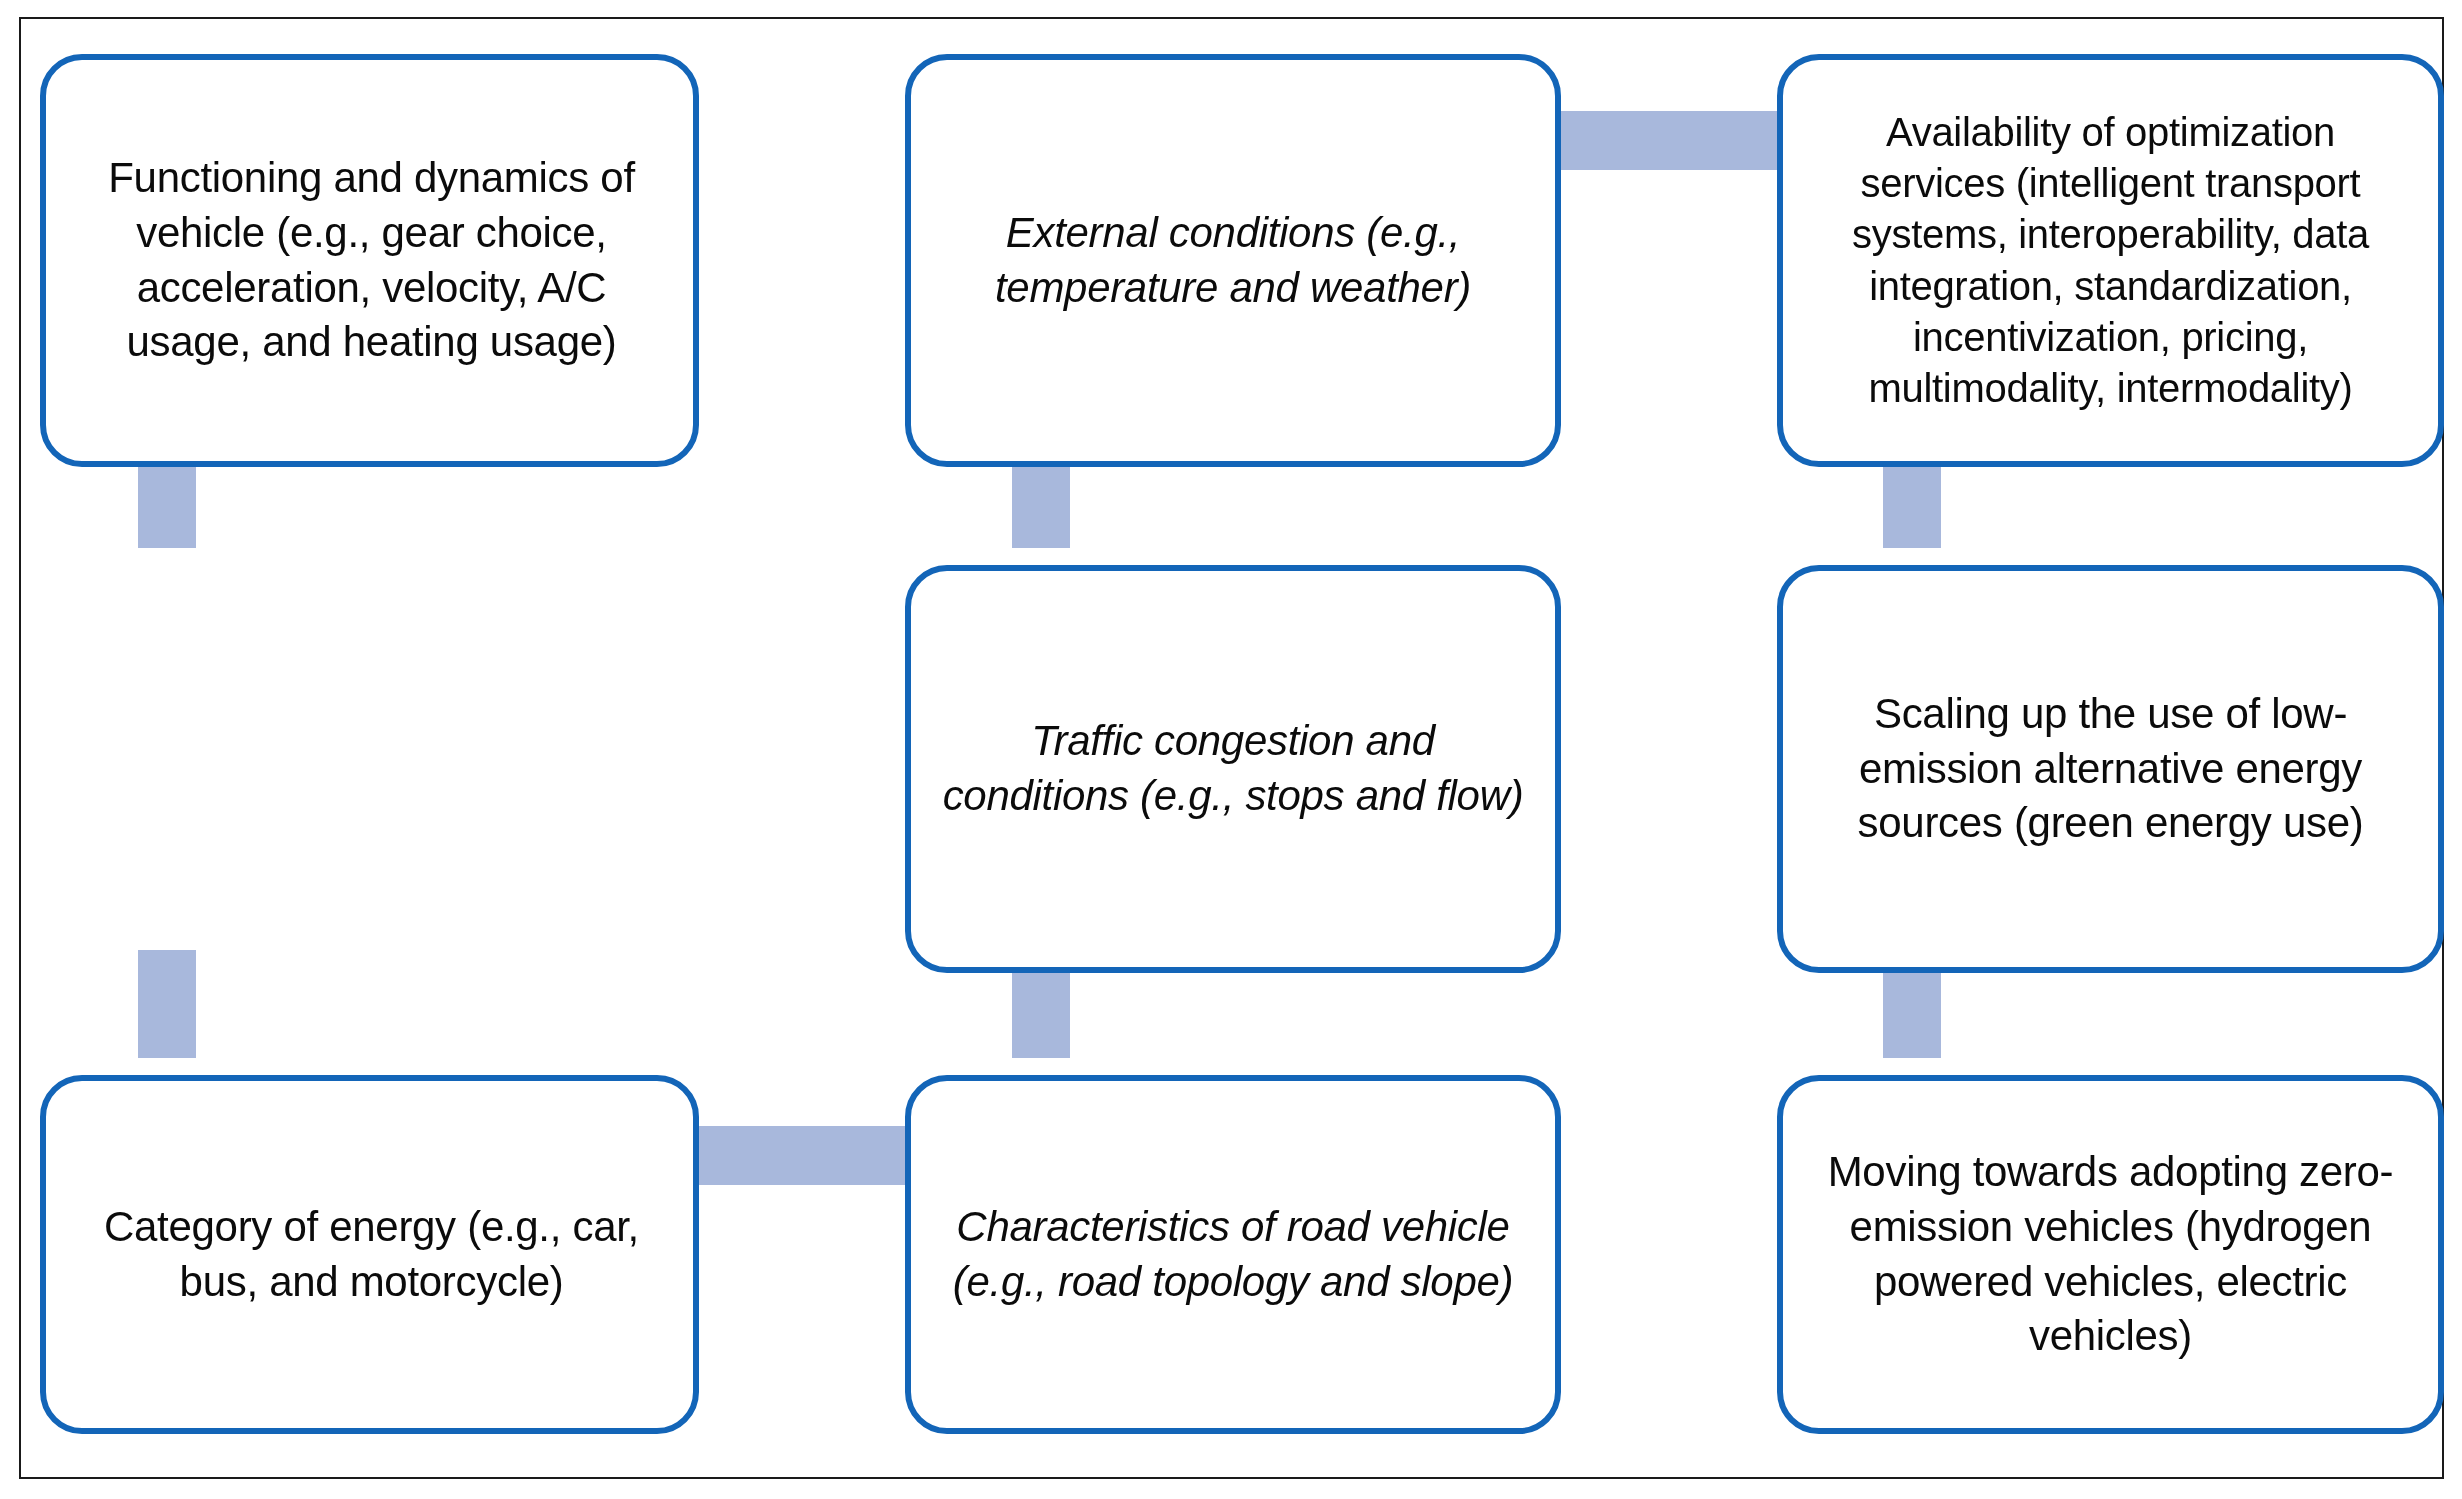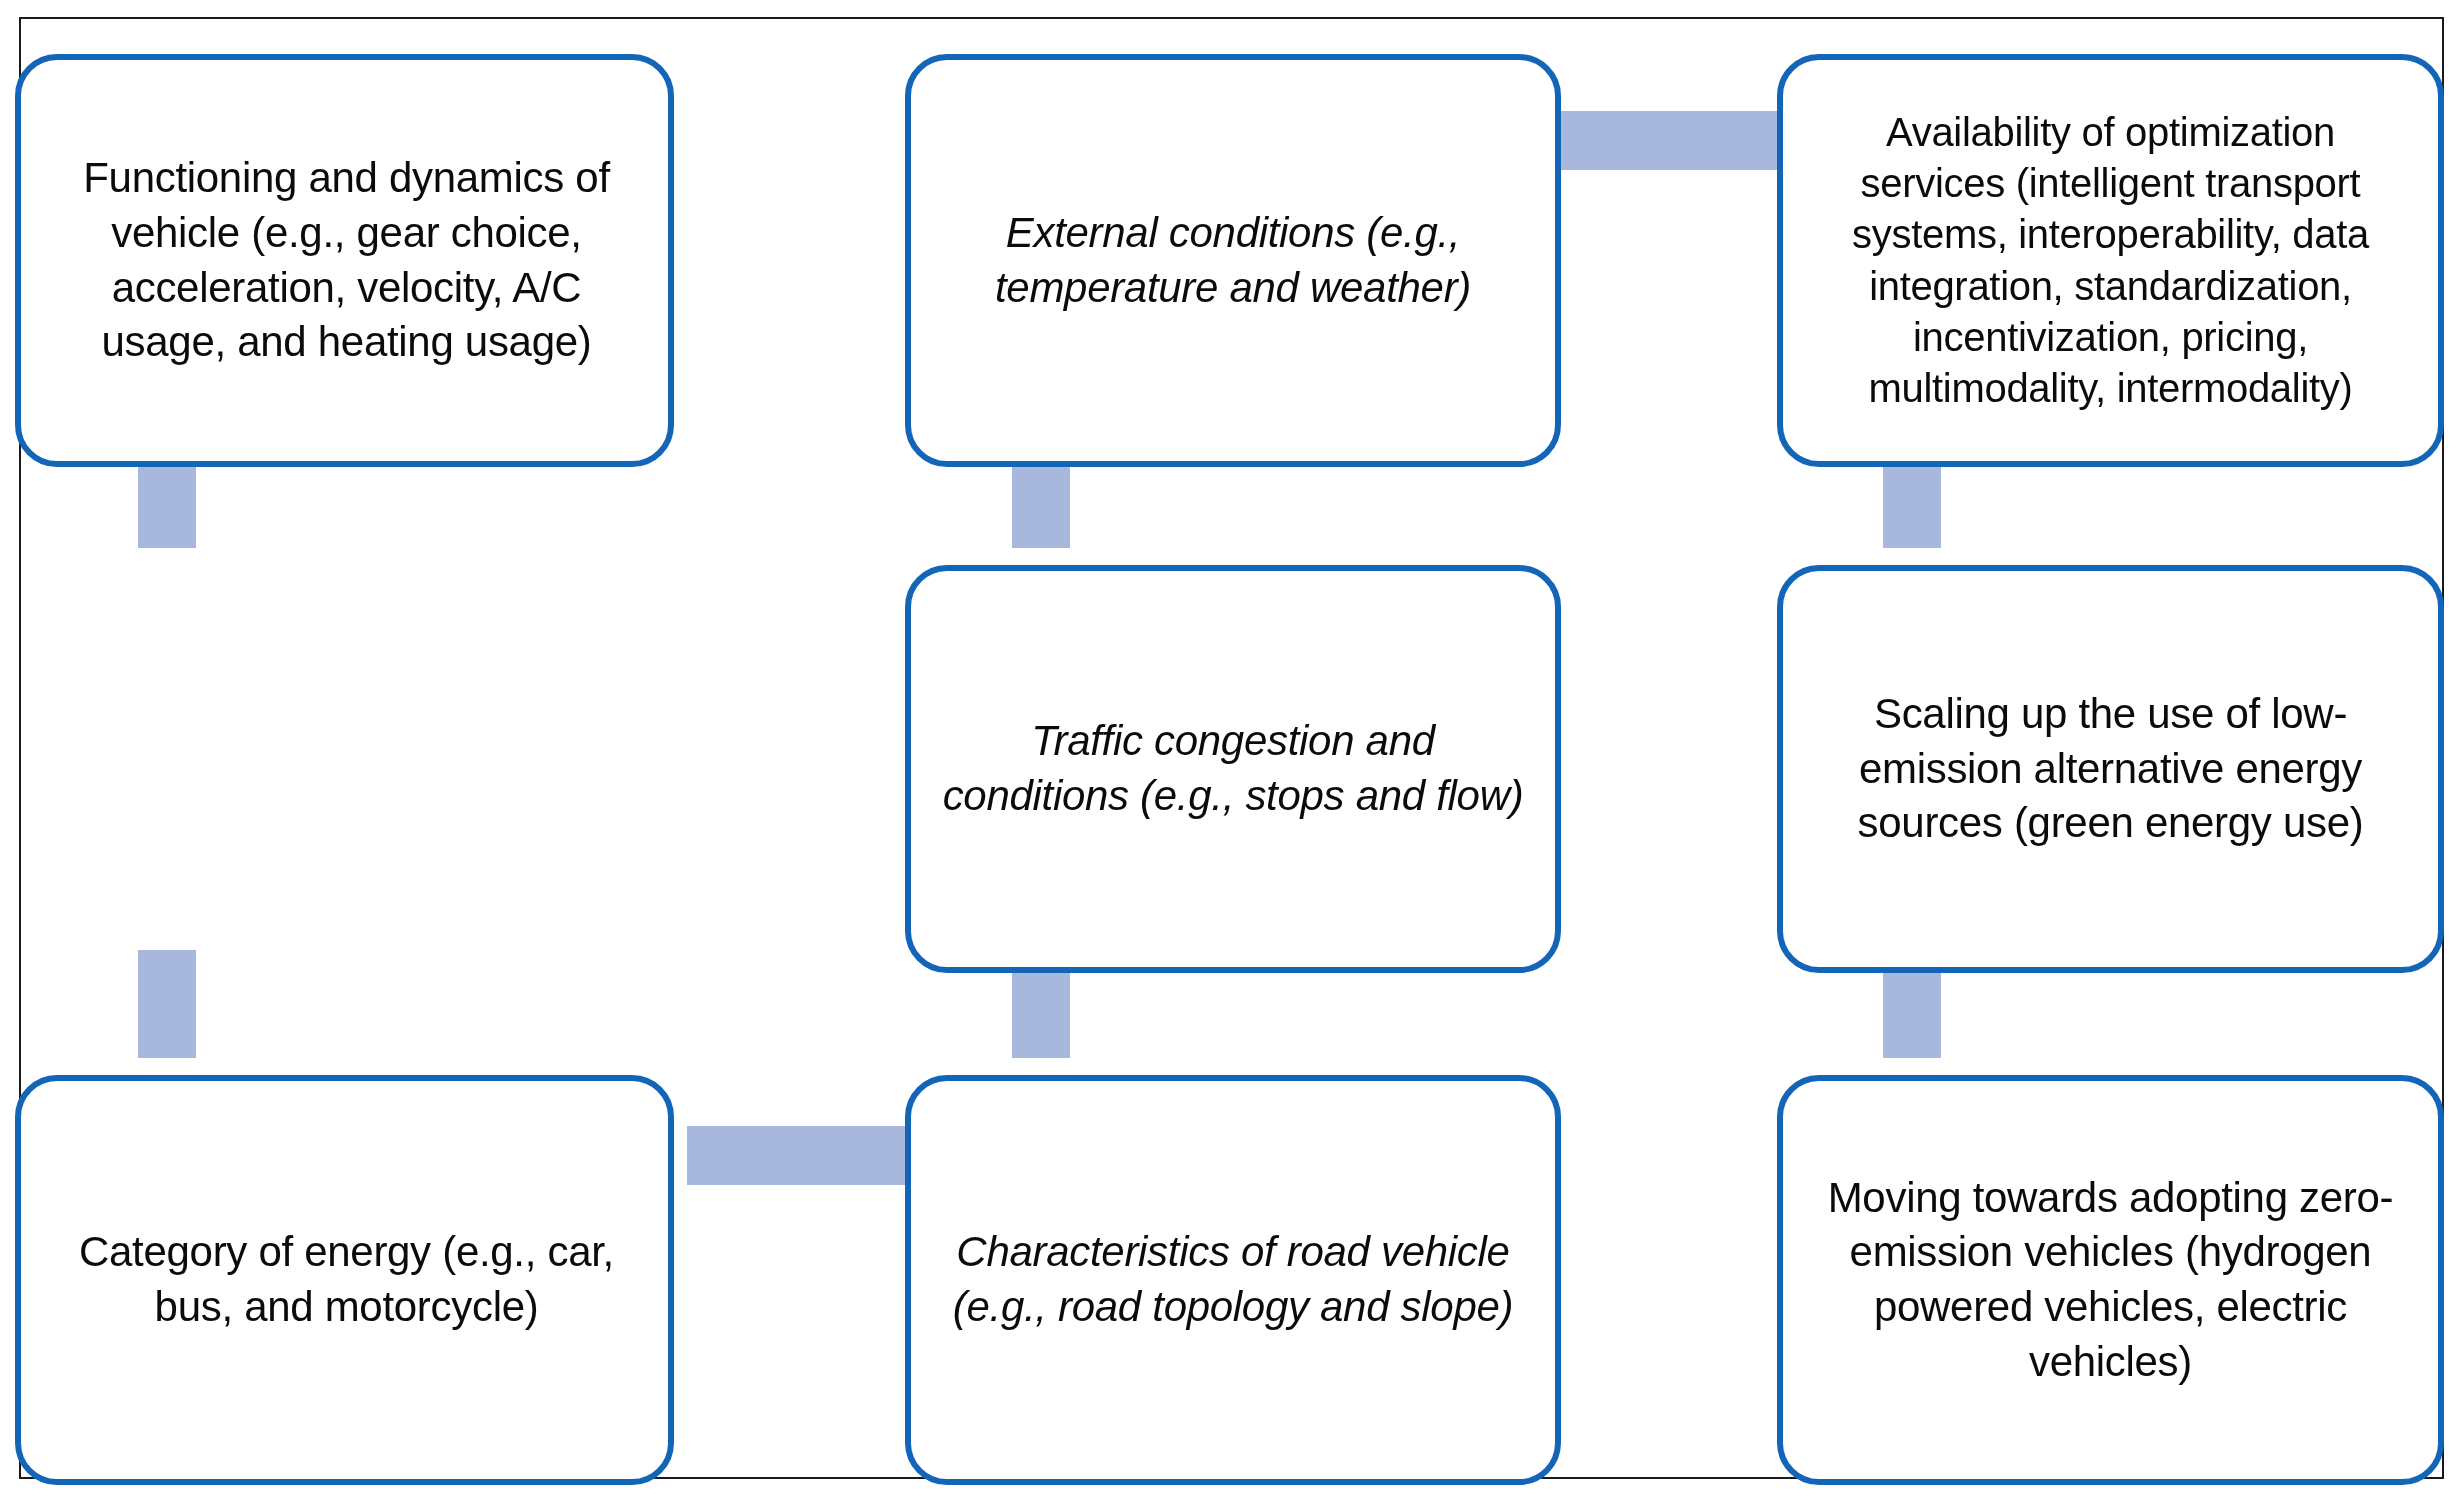--- a/index.html
+++ b/index.html
@@ -64,28 +64,28 @@
     letter-spacing: -0.3px;
     width: 100%;
     white-space: pre-line;
   }
   .node-text.tight {
     font-size: 40px;
     line-height: 1.28;
   }
 
   
-  .col1 { left: 15px;   width: 659px; padding-left: 32px; }
+  .col1 { left: 40px;   width: 659px; padding-left: 32px; }
   .col2 { left: 905px; width: 656px; font-style: italic; }
   .col3 { left: 1777px; width: 667px; }
 
   
   .row1 { top: 34px;   height: 413px; }
   .row2 { top: 545px;  height: 408px; }
-  .row3 { top: 1055px; height: 410px; }
+  .row3 { top: 1055px; height: 359px; }
 </style>
 </head>
 <body>
 
 <div id="diagram-root">
 
   <div id="outer-frame"></div>
 
   <div class="connector" style="left:138px; top:443px; width:58px; height:105px;"></div>
 

